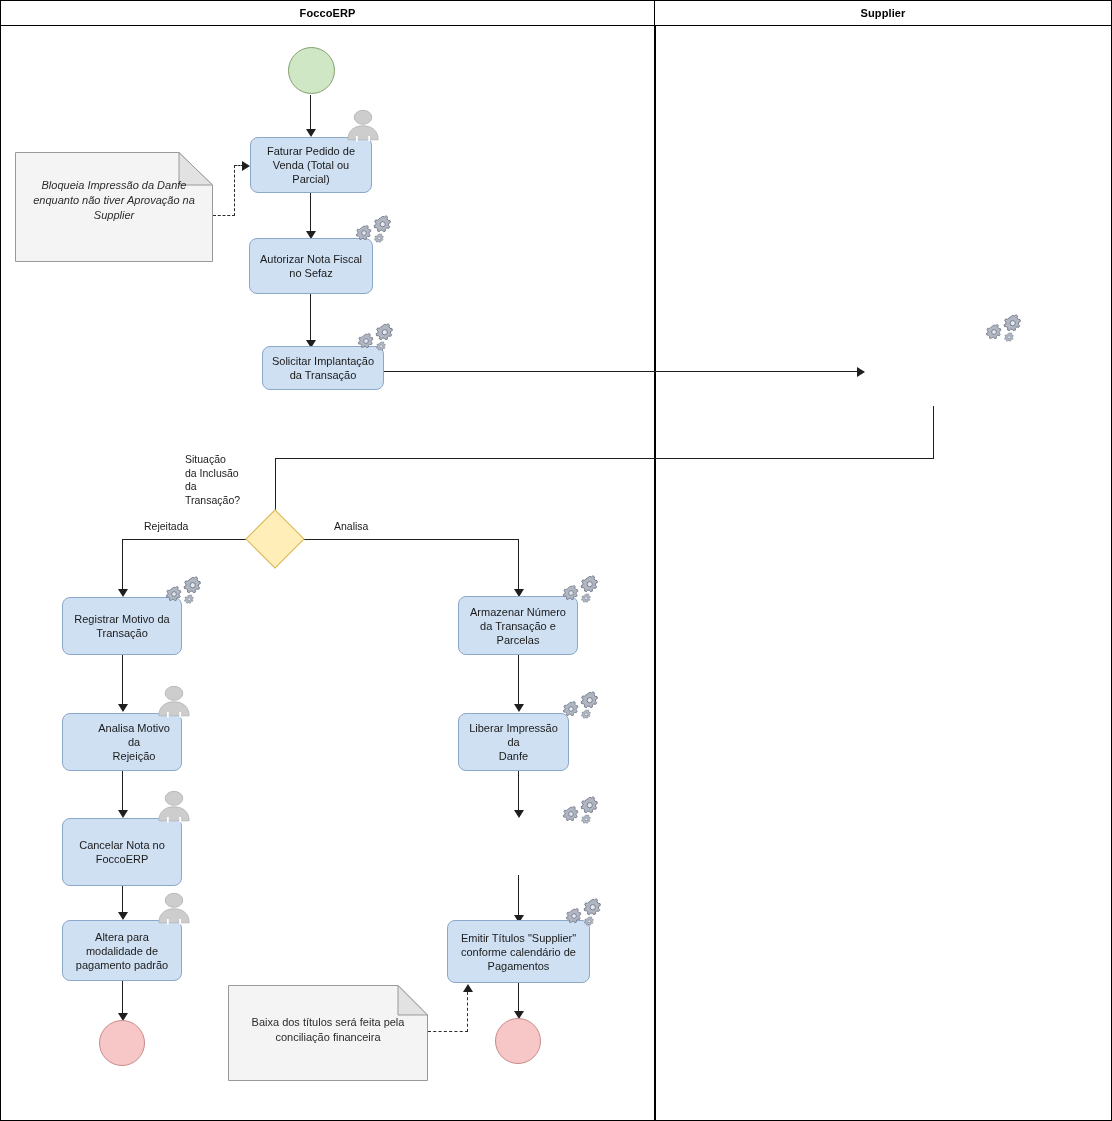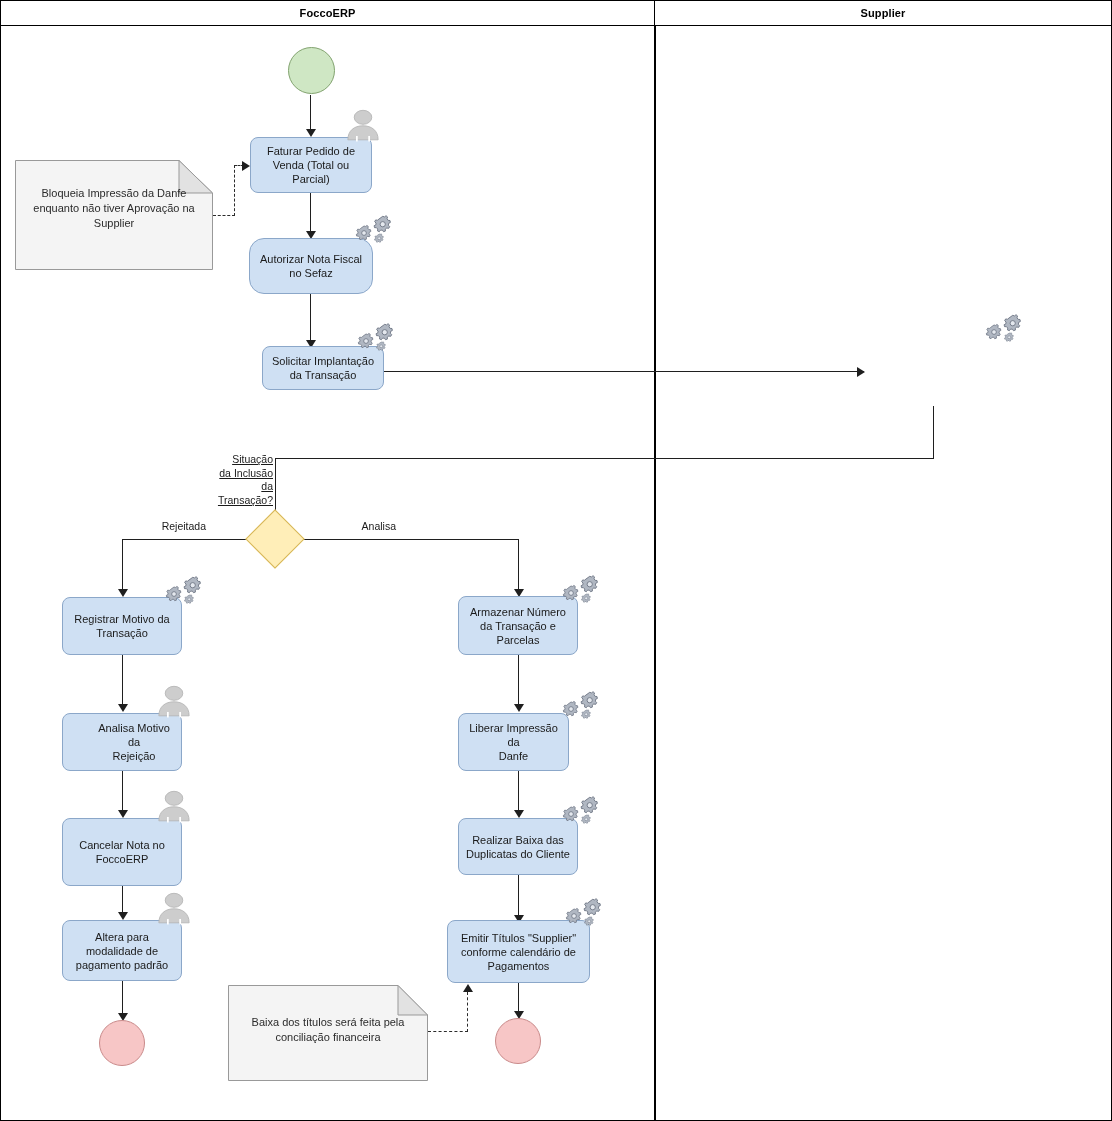--- a/index.html
+++ b/index.html
@@ -119,21 +119,21 @@
   .arrow.right {
     border-width: 5px 0 5px 8px;
     border-color: transparent transparent transparent #1f1f1f;
   }
   
   .edge-label {
     position: absolute;
     font-size: 10.5px;
     color: #1a1a1a;
     white-space: pre-line;
-    text-align: right;
+    text-align: left;
     line-height: 13.5px;
   }
   
   .marker {
     position: absolute;
     pointer-events: none;
   }
 </style>
 </head>
 <body>
@@ -231,39 +231,39 @@
   <div class="arrow up" style="left:463px; top:984px;"></div>
 
   <div class="event start" style="left:288px; top:47px; width:47px; height:47px;"></div>
 
   <div class="event end" style="left:99px; top:1020px; width:46px; height:46px;"></div>
 
   <div class="event end" style="left:495px; top:1018px; width:46px; height:46px;"></div>
 
   <div class="gateway" style="left:254px; top:518px; width:42px; height:42px;"></div>
 
-  <div class="edge-label" style="left:185px; top:453px; width:88px; text-align:right;text-decoration:underline;">Situação
+  <div class="edge-label" style="left:185px; top:453px; width:88px; text-align:left;">Situação
 da Inclusão
 da
 Transação?</div>
 
   <div class="edge-label" style="left:144px; top:520px; width:62px;">Rejeitada</div>
 
   <div class="edge-label" style="left:334px; top:520px; width:62px;">Analisa</div>
 
   <div class="task" style="left:250px; top:137px; width:122px; height:56px;">Faturar Pedido de
 Venda (Total ou
 Parcial)</div>
   <div class="marker" style="left:345px; top:108px; width:36px; height:34px;">
     <svg width="36" height="34" viewBox="0 0 32 31">
         <use href="#person-glyph"></use>
       </svg>
   </div>
 
-  <div class="task" style="left:249px; top:238px; width:124px; height:56px;border-radius:15px;">Autorizar Nota Fiscal
+  <div class="task" style="left:249px; top:238px; width:124px; height:56px;">Autorizar Nota Fiscal
 no Sefaz</div>
   <div class="marker" style="left:355px; top:214px; width:44px; height:42px;">
     <svg width="44" height="42" viewBox="0 0 40 38">
       <g transform="translate(16,0) scale(0.92)">
           <use href="#gear-single"></use>
         </g>
       <g transform="translate(0,9) scale(0.82)">
           <use href="#gear-single"></use>
         </g>
       <g transform="translate(17,17) scale(0.5)">
@@ -369,22 +369,20 @@
         </g>
       <g transform="translate(0,9) scale(0.82)">
           <use href="#gear-single"></use>
         </g>
       <g transform="translate(17,17) scale(0.5)">
           <use href="#gear-single"></use>
         </g>
     </svg>
   </div>
 
-  <div class="task" style="left:458px; top:818px; width:120px; height:57px;">Realizar Baixa das
-Duplicatas do Cliente</div>
   <div class="marker" style="left:562px; top:795px; width:44px; height:42px;">
     <svg width="44" height="42" viewBox="0 0 40 38">
       <g transform="translate(16,0) scale(0.92)">
           <use href="#gear-single"></use>
         </g>
       <g transform="translate(0,9) scale(0.82)">
           <use href="#gear-single"></use>
         </g>
       <g transform="translate(17,17) scale(0.5)">
           <use href="#gear-single"></use>
@@ -402,21 +400,21 @@
         </g>
       <g transform="translate(0,9) scale(0.82)">
           <use href="#gear-single"></use>
         </g>
       <g transform="translate(17,17) scale(0.5)">
           <use href="#gear-single"></use>
         </g>
     </svg>
   </div>
 
-  <div style="position:absolute; left:15px; top:160px; width:198px; height:110px;">
+  <div style="position:absolute; left:15px; top:152px; width:198px; height:110px;font-style:italic;">
     <svg width="198" height="110" viewBox="0 0 198 110" style="position:absolute; left:0; top:0;">
       <path d="M0.5,0.5 H164 L197.5,33 V109.5 H0.5 Z" fill="#f4f4f4" stroke="#999999" stroke-width="1"></path>
       <path d="M164,0.5 L197.5,33 H164 Z" fill="#e2e2e2" stroke="#999999" stroke-width="1"></path>
     </svg>
     <div style="position:absolute; left:6px; top:26px; width:186px; text-align:center;
                 font-size:11px; line-height:15px; color:#2b2b2b; white-space:pre-line;">Bloqueia Impressão da Danfe
 enquanto não tiver Aprovação na
 Supplier</div>
   </div>
 

